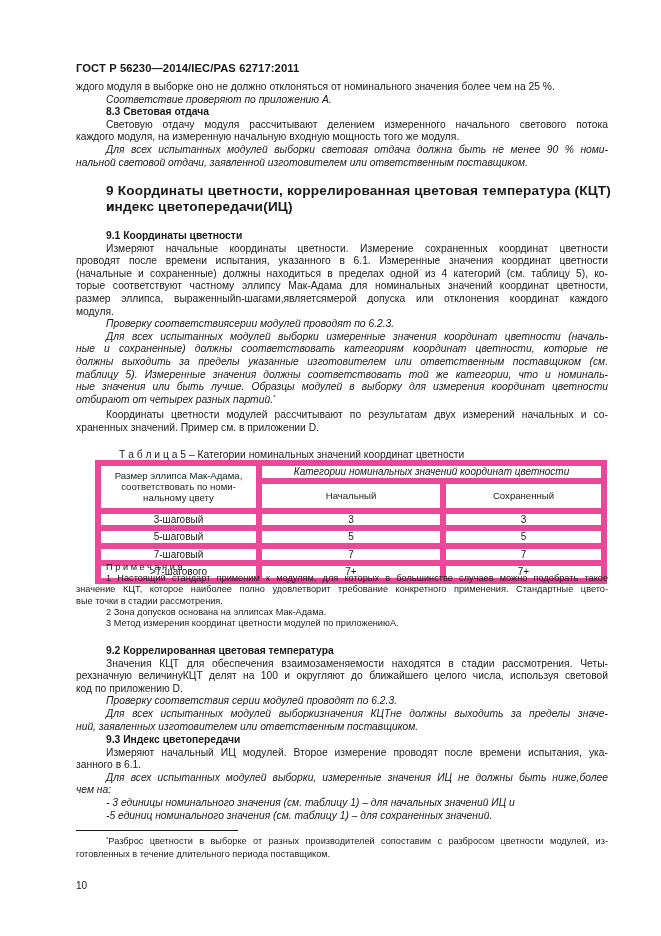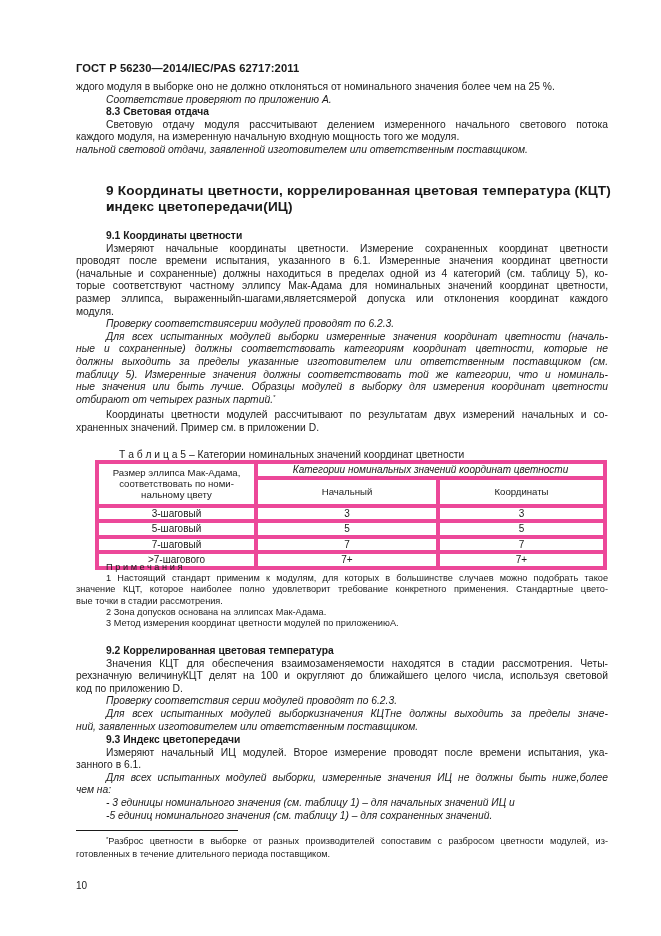--- a/index.html
+++ b/index.html
@@ -13,21 +13,21 @@
   .ind { padding-left: 30px; }
   .it { font-style: italic; }
   .b { font-weight: bold; }
   .h9 { position: absolute; left: 106px; width: 505px; font-size: 13.6px; font-weight: bold; line-height: 16px; letter-spacing: 0.2px; }
   .h9 .line { height: 16px; }
   sup { font-size: 6px; vertical-align: top; line-height: 6px; }
   
   .tcap { position: absolute; left: 90px; top: 449px; font-size: 10.3px; white-space: nowrap; margin-left: 29px; }
   table.t5 { position: absolute; left: 95px; top: 460px; width: 512px; border-collapse: collapse;
              font-size: 10px; }
-  table.t5 td { border: 4px solid #ec4899; text-align: center; padding: 0; line-height: 11.5px; }
+  table.t5 td { border: 6px solid #ec4899; text-align: center; padding: 0; line-height: 11.5px; }
   table.t5 tr.hd1 td.h1 { height: 10px; font-size: 10px; font-style: italic; }
   table.t5 td.lft { width: 155px; font-size: 9.6px; line-height: 11px; }
   table.t5 tr.hd2 td { height: 24px; font-size: 9.6px; }
   table.t5 tr.dr td { height: 11px; border-top: 2px solid #1a1a1a; }
   table.t5 { border: 2px solid #1a1a1a; }
   .notes { position: absolute; left: 76px; width: 532px; font-size: 9.2px; line-height: 11.2px; }
   .notes .line { height: 11.2px; }
   .spaced { letter-spacing: 2.6px; }
   .fnrule { position: absolute; left: 76px; top: 830px; width: 162px; height: 0; border-top: 1px solid #1a1a1a; }
   .fn { position: absolute; left: 76px; width: 532px; top: 836px; font-size: 9.2px; line-height: 11.2px; }
@@ -39,20 +39,21 @@
 <div class="page">
 
   <div class="hdr">ГОСТ Р 56230—2014/IEC/PAS 62717:2011</div>
 
   <div class="blk" style="top:81px;">
     <span class="line">ждого модуля в выборке оно не должно отклоняться от номинального значения более чем на 25 %.</span>
     <span class="line ind it">Соответствие проверяют по приложению А.</span>
     <span class="line ind b">8.3 Световая отдача</span>
     <span class="line ind j">Световую отдачу модуля рассчитывают делением измеренного начального светового потока</span>
     <span class="line">каждого модуля, на измеренную начальную входную мощность того же модуля.</span>
+    <span class="line ind it j">Для всех испытанных модулей выборки световая отдача должна быть не менее 90 % номи-</span>
     <span class="line it">нальной световой отдачи, заявленной изготовителем или ответственным поставщиком.</span>
   </div>
 
   <div class="h9" style="top:183px;">
     <span class="line j">9 Координаты цветности, коррелированная цветовая температура (КЦТ) и</span>
     <span class="line">индекс цветопередачи(ИЦ)</span>
   </div>
 
   <div class="blk" style="top:230px;">
     <span class="line ind b">9.1 Координаты цветности</span>
@@ -79,21 +80,21 @@
         <tr class="hd1">
       <td class="lft" rowspan="2">
         <div>Размер эллипса Мак-Адама,</div>
         <div>соответствовать по номи-</div>
         <div>нальному цвету</div>
       </td>
       <td class="h1" colspan="2">Категории номинальных значений координат цветности</td>
     </tr>
     <tr class="hd2">
       <td style="width:178px;">Начальный</td>
-      <td>Координаты</td>
+      <td>Сохраненный</td>
     </tr>
     <tr class="dr">
       <td>3-шаговый</td>
       <td>3</td>
       <td>3</td>
     </tr>
     <tr class="dr">
       <td>5-шаговый</td>
       <td>5</td>
       <td>5</td>

